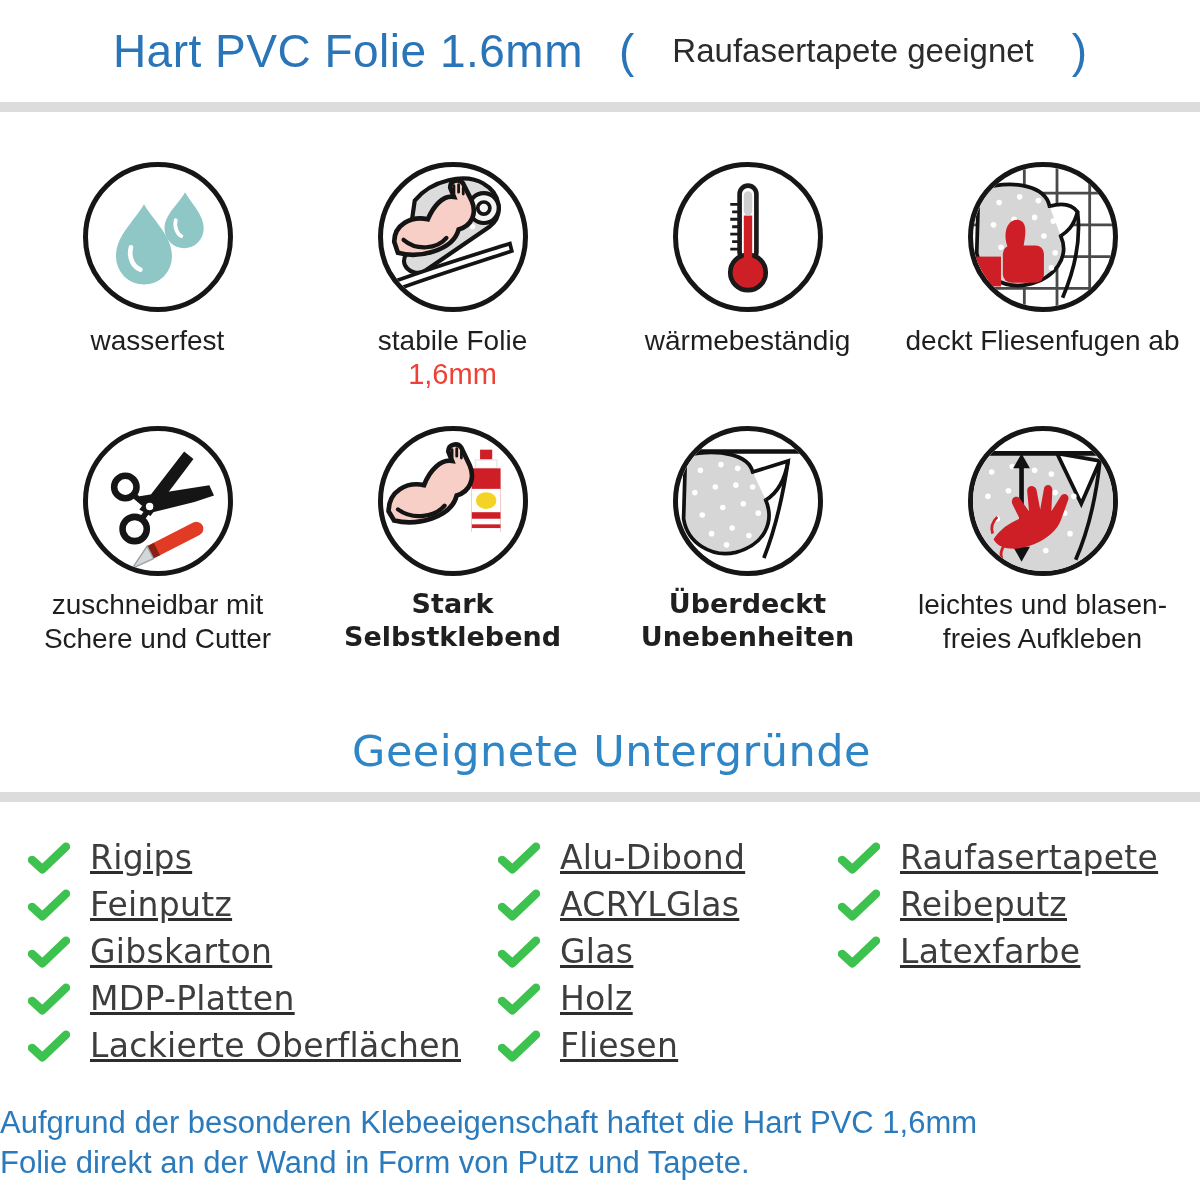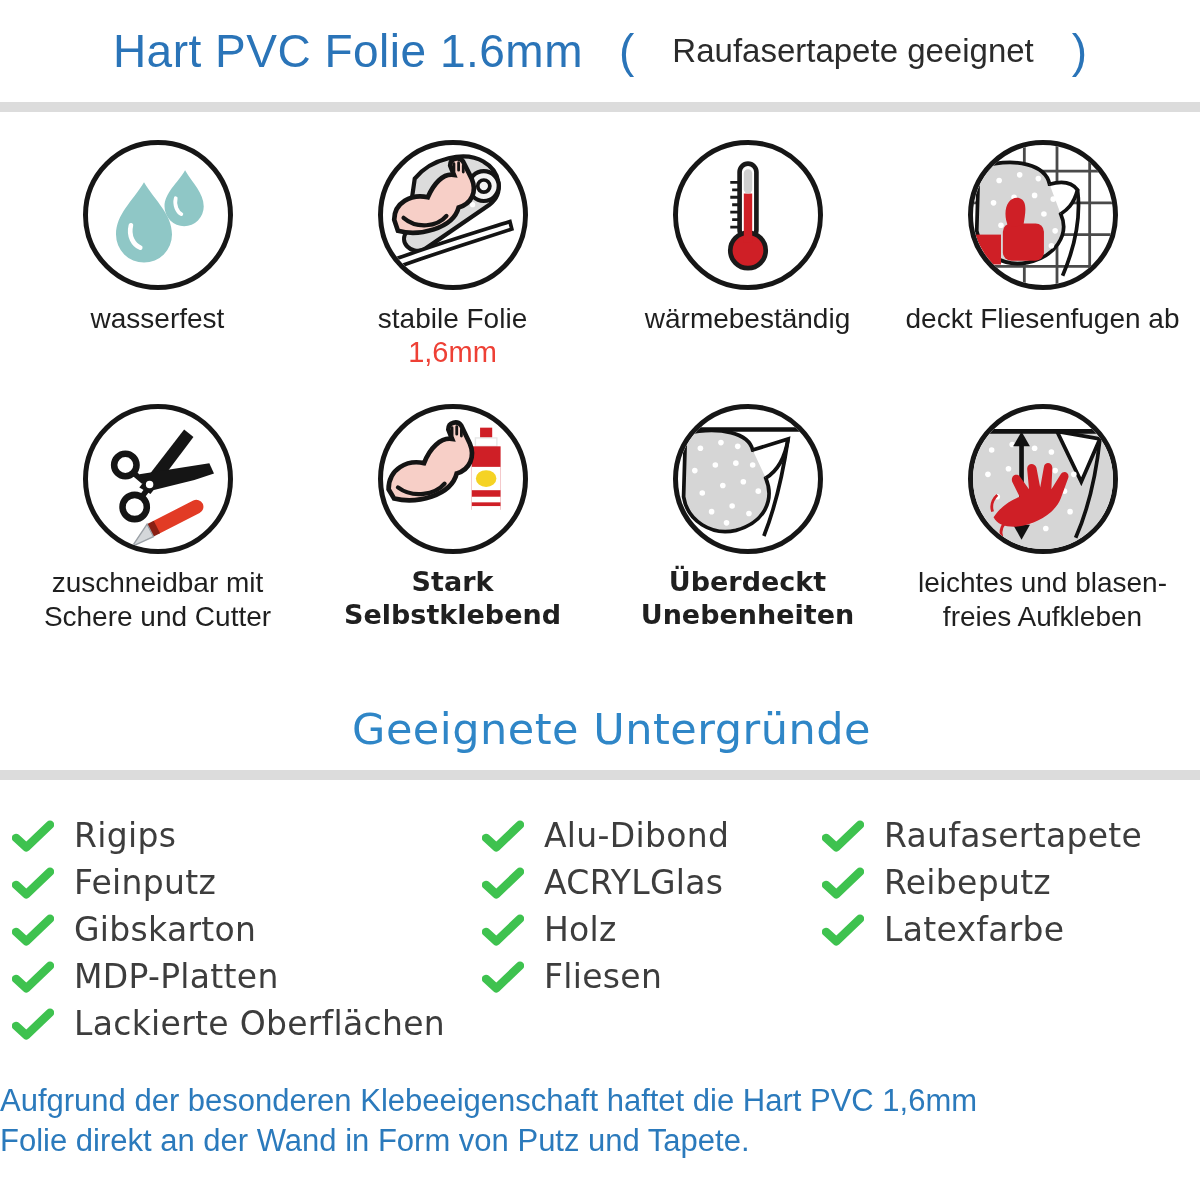--- a/index.html
+++ b/index.html
@@ -11,21 +11,21 @@
   }
   
   .header { height:102px; display:flex; align-items:center; justify-content:center;gap:36px; }
   .title-main { color:#2a74b8; font-size:46px; letter-spacing:.5px; }
   .paren { color:#2a74b8; font-size:46px; }
   .title-note { color:#2b2b2b; font-size:33px; padding:0 2px; }
   .divider { height:10px; background:#dcdcdc; width:100%; }
   
   .features {
     display:grid; grid-template-columns:repeat(4,1fr);
-    row-gap:24px; padding:28px 10px 0 10px;
+    row-gap:24px; padding:50px 10px 0 10px;
   }
   .cell { display:flex; flex-direction:column; align-items:center; min-height:240px; }
   .circle {
     width:150px; height:150px; border:5px solid #161616; border-radius:50%;
     overflow:hidden; background:#fff; flex:none;
   }
   .circle svg { display:block; width:100%; height:100%; }
   .feature-label {
     margin-top:12px; text-align:center; font-size:28px; line-height:1.22;
     color:#1f1f1f; white-space:pre-line;
@@ -33,21 +33,21 @@
   .label-geo { font-family:"DejaVu Sans", sans-serif; font-weight:600; font-size:27px; }
   .feature-sub { margin-top:0; text-align:center; font-size:29px; color:#ee4035; }
   
   .substrates-heading {
     margin-top:60px; text-align:center; font-family:"DejaVu Sans", sans-serif;
     font-size:43px; color:#2f86c7; letter-spacing:.5px;padding-left:23px;
   }
   .divider2 { margin-top:16px; }
   .checklist {
     display:grid; grid-template-columns:470px 340px 390px;
-    padding:36px 0 0 12px; font-family:"DejaVu Sans", sans-serif;
+    padding:36px 0 0 28px; font-family:"DejaVu Sans", sans-serif;text-decoration:underline;
   }
   .check-col { display:flex; flex-direction:column; gap:8px; }
   .check-item { display:flex; align-items:center; min-height:36px; }
   .check-item svg { width:42px; height:32px; flex:none; margin-right:20px; }
   .check-label { font-size:33px; color:#3d3d3d; letter-spacing:.3px; }
   
   .footer { margin-top:38px; text-align:left; color:#2b7abc; font-size:31px; line-height:1.28; }
 </style>
 </head>
 <body>
@@ -299,20 +299,26 @@
       <div class="check-item">
         <svg viewBox="0 0 44 34">
             <polyline points="4,19 15,29 40,5" fill="none" stroke="#3ec24f" stroke-width="9" stroke-linecap="round" stroke-linejoin="round"></polyline>
           </svg>
         <span class="check-label">ACRYLGlas</span>
       </div>
       <div class="check-item">
         <svg viewBox="0 0 44 34">
             <polyline points="4,19 15,29 40,5" fill="none" stroke="#3ec24f" stroke-width="9" stroke-linecap="round" stroke-linejoin="round"></polyline>
           </svg>
+        <span class="check-label">Glas</span>
+      </div>
+      <div class="check-item">
+        <svg viewBox="0 0 44 34">
+            <polyline points="4,19 15,29 40,5" fill="none" stroke="#3ec24f" stroke-width="9" stroke-linecap="round" stroke-linejoin="round"></polyline>
+          </svg>
         <span class="check-label">Holz</span>
       </div>
       <div class="check-item">
         <svg viewBox="0 0 44 34">
             <polyline points="4,19 15,29 40,5" fill="none" stroke="#3ec24f" stroke-width="9" stroke-linecap="round" stroke-linejoin="round"></polyline>
           </svg>
         <span class="check-label">Fliesen</span>
       </div>
     </div>
     <div class="check-col">

